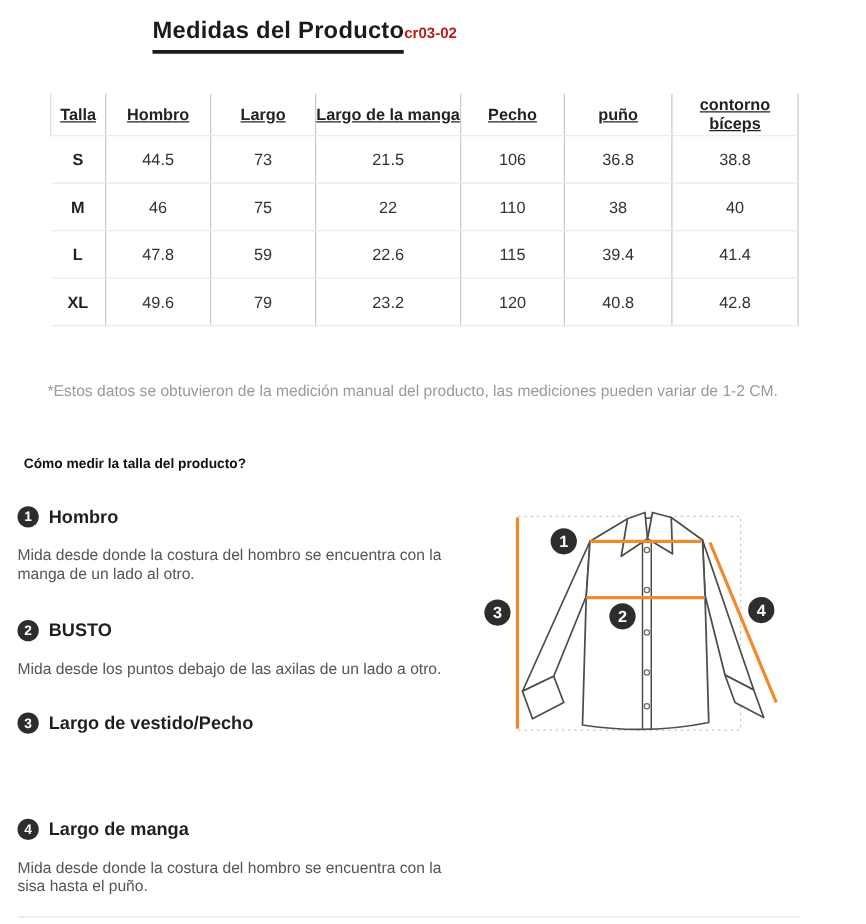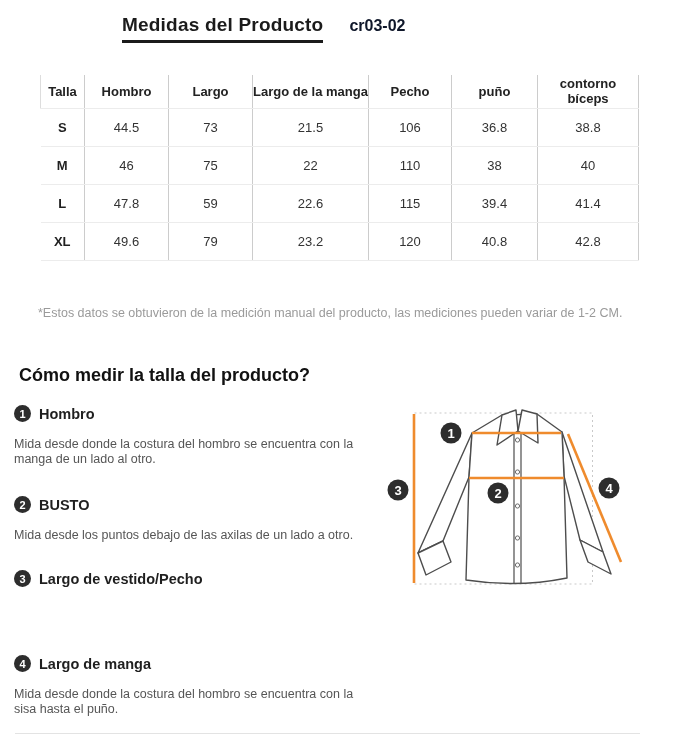--- a/index.html
+++ b/index.html
@@ -7,46 +7,46 @@
     --outline-gray:#4d4d4d;
     --badge-black:#2d2d2d;
   }
   *{box-sizing:border-box;}
   html,body{margin:0;padding:0;}
   body{
     width:693px;height:739px;position:relative;background:#ffffff;
     font-family:"Liberation Sans",sans-serif;color:#222;overflow:hidden;
   }
   
-  .title-wrap{position:absolute;left:122px;top:14px;display:flex;align-items:baseline;gap:26px;}
+  .title-wrap{position:absolute;left:122px;top:14px;display:flex;align-items:baseline;}
   .page-title{
     margin:0;font-size:19px;font-weight:bold;color:#1b1b1b;letter-spacing:.2px;
     border-bottom:3px solid #1b1b1b;padding-bottom:4px;
   }
-  .product-code{font-size:16px;font-weight:bold;color:#0f172a;}
+  .product-code{font-size:12px;font-weight:bold;color:#b91c1c;}
 
   
   table.size-table{
     position:absolute;left:40px;top:75px;width:598px;
     border-collapse:collapse;table-layout:fixed;
   }
   .size-table th,.size-table td{
     border-right:1px solid #cccccc;border-bottom:1px solid #ececec;
     text-align:center;vertical-align:middle;padding:0;
   }
-  .size-table th{height:33px;font-size:13px;font-weight:bold;color:#222;}
+  .size-table th{height:33px;font-size:13px;font-weight:bold;color:#222;text-decoration:underline;}
   .size-table th:first-child{border-left:1px solid #dddddd;}
   .size-table td{height:38px;font-size:13px;color:#333;font-weight:normal;}
   .size-table td.size-col{font-weight:bold;color:#1f1f1f;}
 
   
   .note{position:absolute;left:38px;top:306px;font-size:12.5px;color:#9a9a9a;text-align:center;}
 
   
-  .howto-heading{position:absolute;left:19px;top:365px;margin:0;font-size:18px;font-weight:bold;color:#111;}
+  .howto-heading{position:absolute;left:19px;top:365px;margin:0;font-size:11px;font-weight:bold;color:#111;}
 
   
   .inst{position:absolute;left:14px;width:352px;}
   .inst-1{top:405px;} .inst-2{top:496px;} .inst-3{top:570px;} .inst-4{top:655px;}
   .inst-head{display:flex;align-items:center;gap:8px;}
   .num-badge{
     width:17px;height:17px;border-radius:50%;background:var(--badge-black);
     color:#fff;font-size:11px;font-weight:bold;display:flex;align-items:center;justify-content:center;
     flex:0 0 17px;
   }

